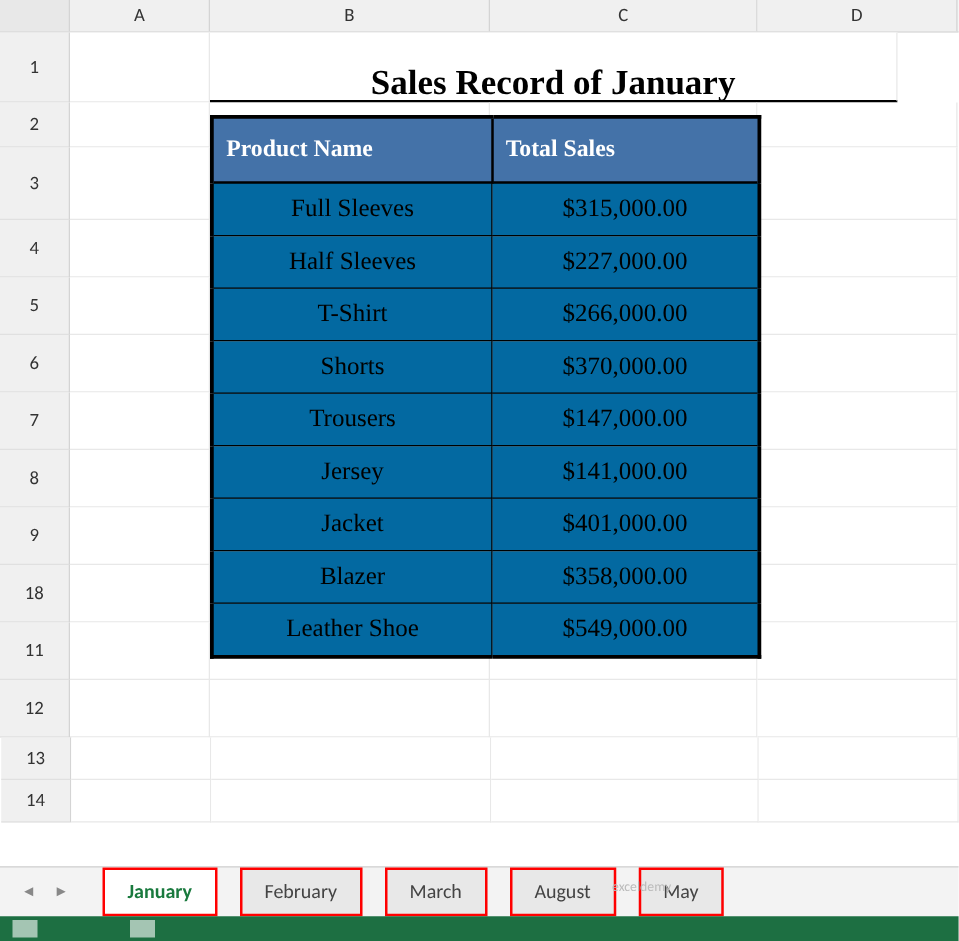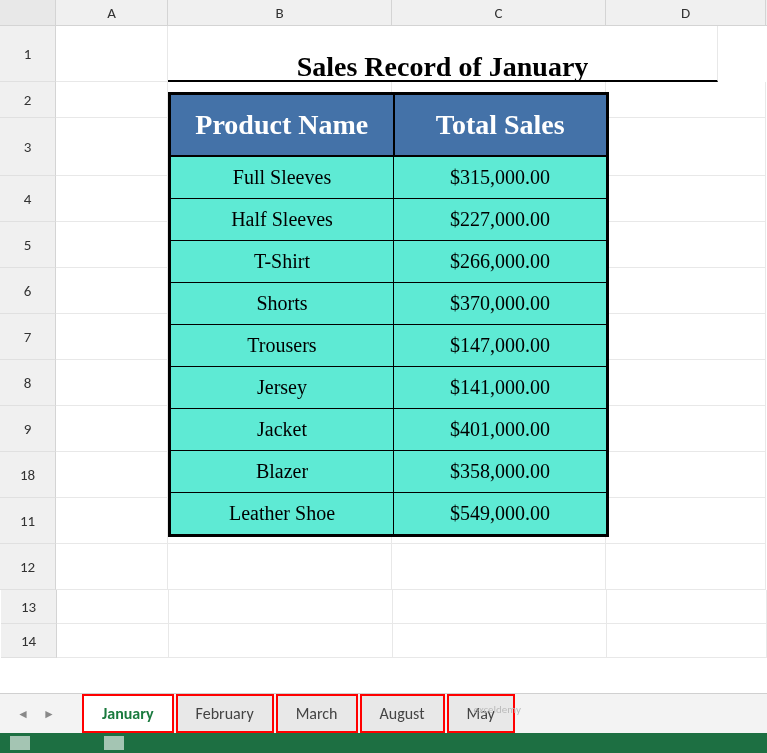--- a/index.html
+++ b/index.html
@@ -85,32 +85,32 @@
       left: 168px;
       top: 92px;
       border-collapse: collapse;
       border: 3px solid #000;
     }
     .data-table th {
       background: #4472a8;
       color: #fff;
       font-family: 'Times New Roman', serif;
       font-weight: bold;
-      font-size: 28px;
+      font-size: 19px;
       padding: 14px 10px;
       border: 2px solid #000;
-      text-align: center;
+      text-align: left;
     }
     .data-table td {
       font-family: 'Times New Roman', serif;
       font-size: 20px;
       padding: 9px 10px;
       border: 1px solid #000;
       text-align: center;
-      background: #5eead4;
+      background: #0369a1;
     }
     .data-table .col-product { width: 224px; }
     .data-table .col-sales { width: 214px; }
     .data-table tbody tr:last-child td { border-bottom: 3px solid #000; }
     .data-table thead th:first-child, .data-table tbody td:first-child { border-left: 3px solid #000; }
     .data-table thead th:last-child, .data-table tbody td:last-child { border-right: 3px solid #000; }
     .data-table thead th { border-top: 3px solid #000; }
     
     .sheet-tabs-bar {
       position: absolute;
@@ -129,21 +129,21 @@
       height: 18px;
       margin: 0 4px;
       color: #888;
       display: flex;
       align-items: center;
       justify-content: center;
       font-size: 12px;
     }
     .tabs-container {
       display: flex;
-      gap: 2px;
+      gap: 18px;
       margin-left: 20px;
     }
     .sheet-tab {
       padding: 8px 18px;
       background: #e8e8e8;
       border: 2.5px solid #ff0000;
       font-size: 16px;
       color: #444;
       cursor: pointer;
     }

